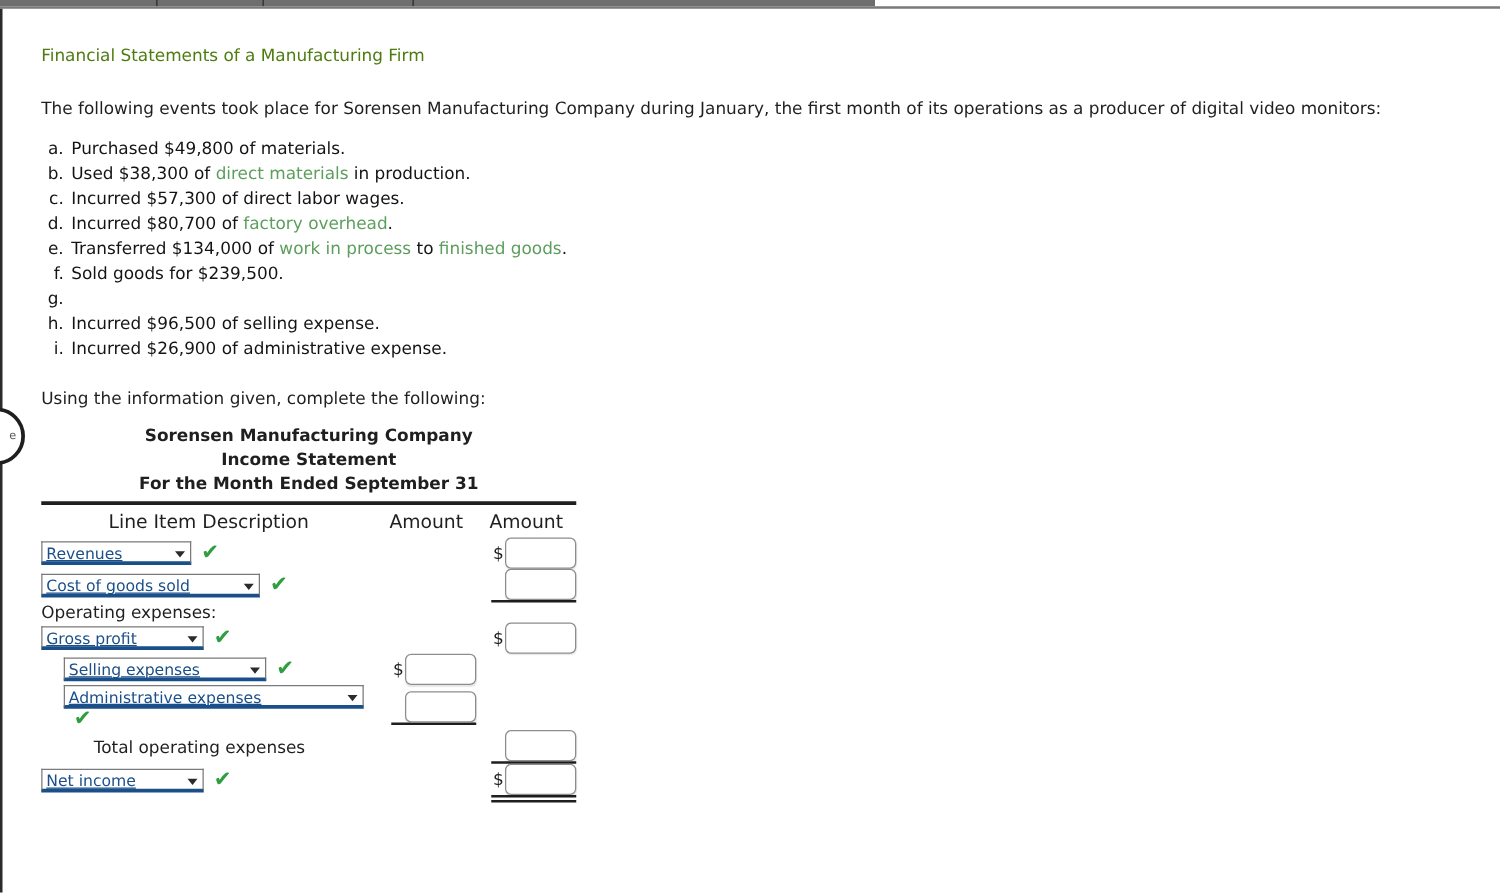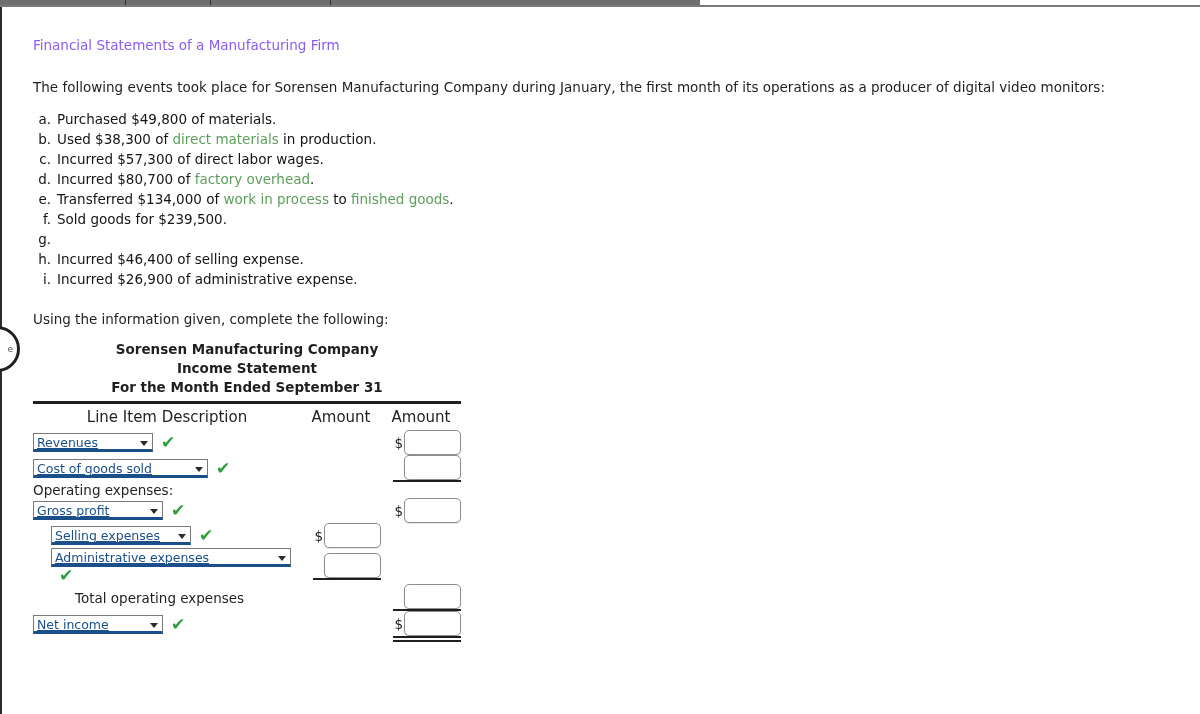--- a/index.html
+++ b/index.html
@@ -58,21 +58,21 @@
 
   
   #content {
     position: absolute;
     left: 33px; top: 7px;
     width: 1150px;
   }
 
   .doc-title {
     font-size: 13.5px;
-    color: #8b5cf6;
+    color: #4d7c0f;
     margin-top: 30px;
   }
 
   .intro {
     font-size: 13.5px;
     color: #1f1f1f;
     margin-top: 26px;
   }
 
   ol.events {
@@ -171,21 +171,21 @@
     right: 4px; top: 7px;
     width: 0; height: 0;
     border-left: 4.5px solid transparent;
     border-right: 4.5px solid transparent;
     border-top: 5px solid #2b2b2b;
     text-decoration: none;
   }
   .sel.w1 { width: 120px; }
   .sel.w2 { width: 175px; }
   .sel.w3 { width: 130px; }
-  .sel.w4 { width: 140px; }
+  .sel.w4 { width: 162px; }
   .sel.w5 { width: 240px; }
   .sel.w6 { width: 130px; }
 
   .check {
     display: inline-block;
     color: #2f9e3f;
     font-size: 17px;
     font-weight: bold;
     margin-left: 8px;
     vertical-align: middle;
@@ -280,21 +280,21 @@
       </li>
       <li>
         <span class="marker">f.</span>
         <span><span>Sold goods for $239,500.</span></span>
       </li>
       <li>
         <span class="marker">g.</span>
       </li>
       <li>
         <span class="marker">h.</span>
-        <span><span>Incurred $46,400 of selling expense.</span></span>
+        <span><span>Incurred $96,500 of selling expense.</span></span>
       </li>
       <li>
         <span class="marker">i.</span>
         <span><span>Incurred $26,900 of administrative expense.</span></span>
       </li>
     </ol>
 
   <div class="using">Using the information given, complete the following:</div>
 
 

